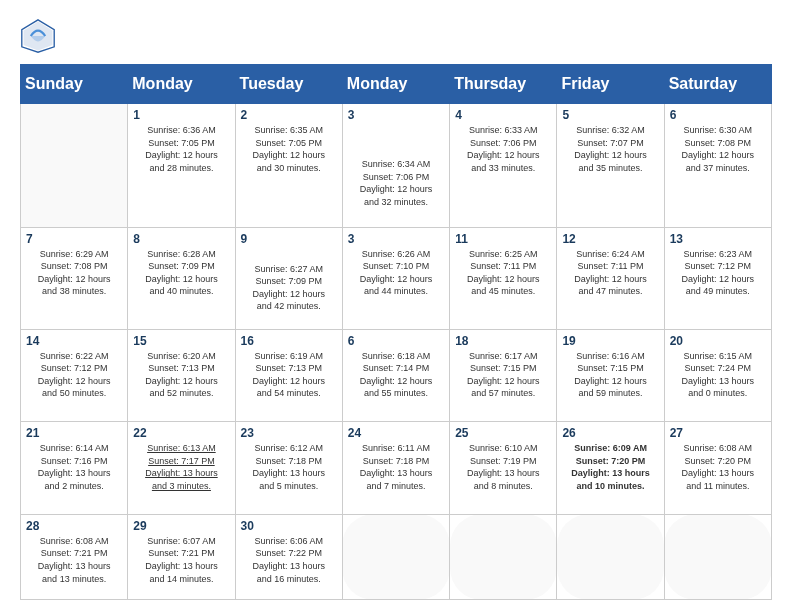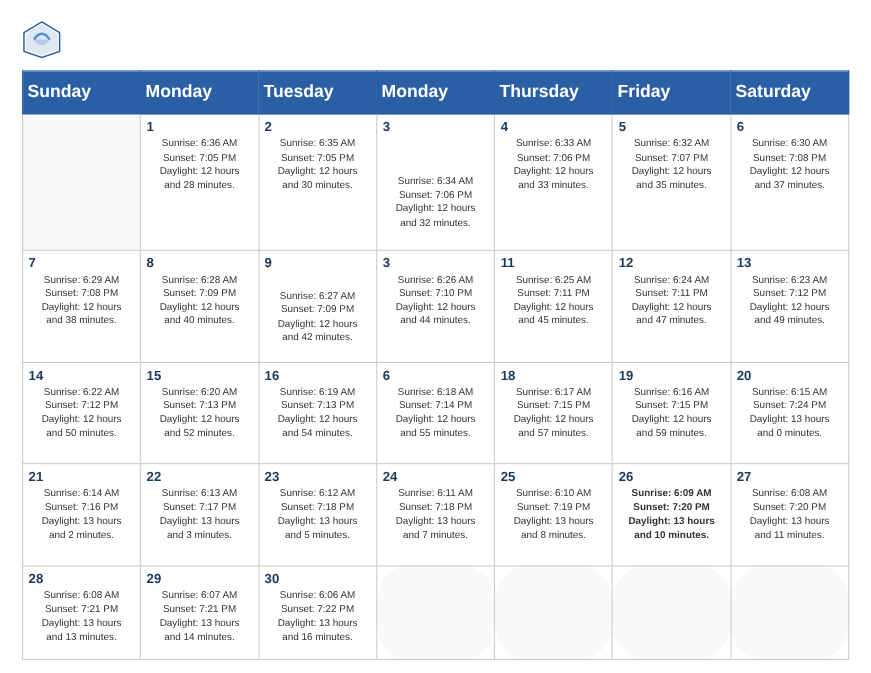--- a/index.html
+++ b/index.html
@@ -287,21 +287,21 @@
         <tr>
           <td>
             <span class="day-number">21</span>
             <div class="day-info" style="white-space: pre-line;">Sunrise: 6:14 AM
 Sunset: 7:16 PM
 Daylight: 13 hours
 and 2 minutes.</div>
           </td>
           <td>
             <span class="day-number">22</span>
-            <div class="day-info" style="white-space: pre-line;">Sunrise: 6:13 AM
+            <div class="day-info" style="white-space: pre-line; text-decoration: underline;">Sunrise: 6:13 AM
 Sunset: 7:17 PM
 Daylight: 13 hours
 and 3 minutes.</div>
           </td>
           <td>
             <span class="day-number">23</span>
             <div class="day-info" style="white-space: pre-line;">Sunrise: 6:12 AM
 Sunset: 7:18 PM
 Daylight: 13 hours
 and 5 minutes.</div>

